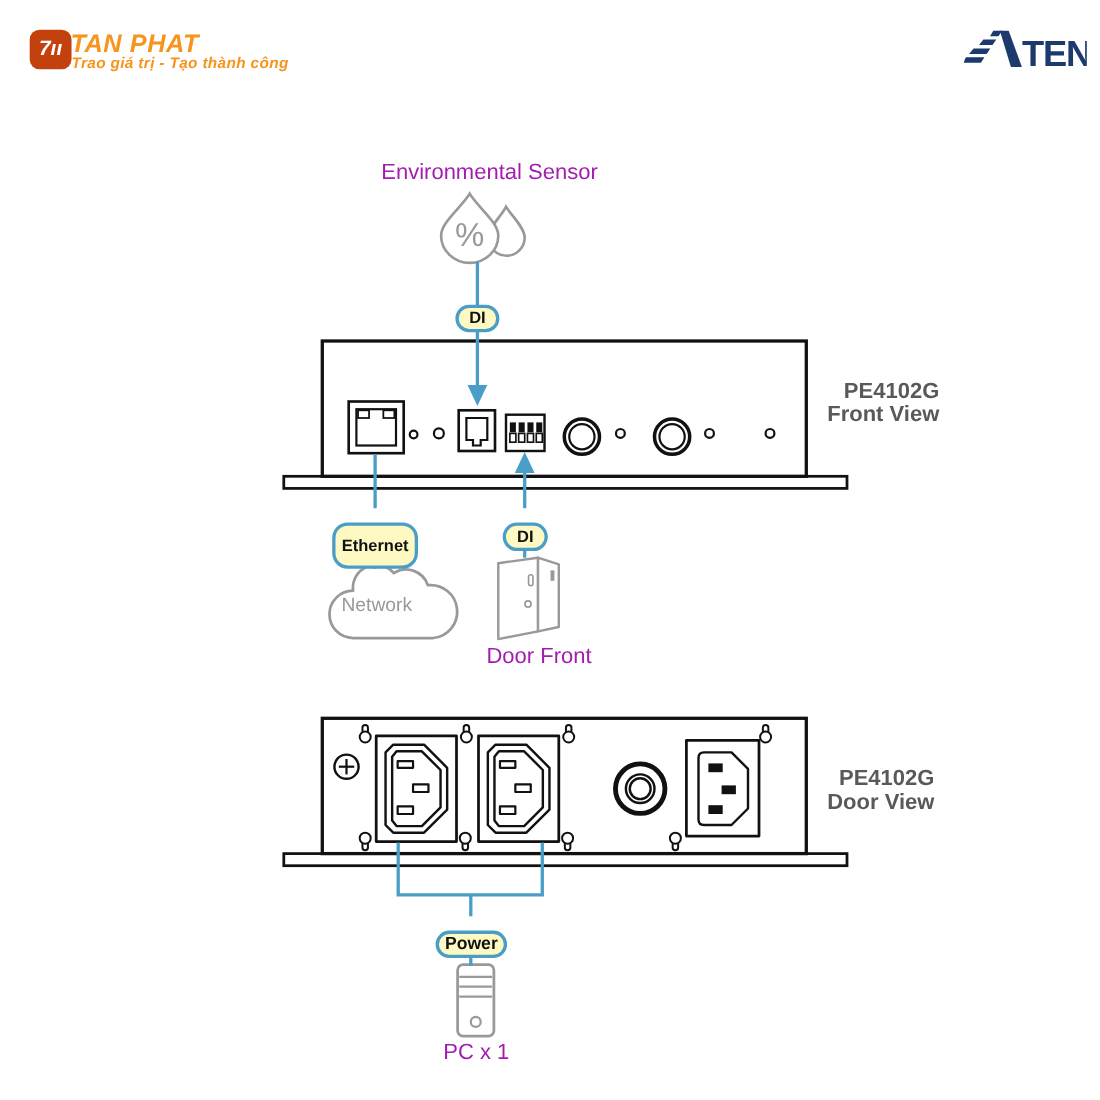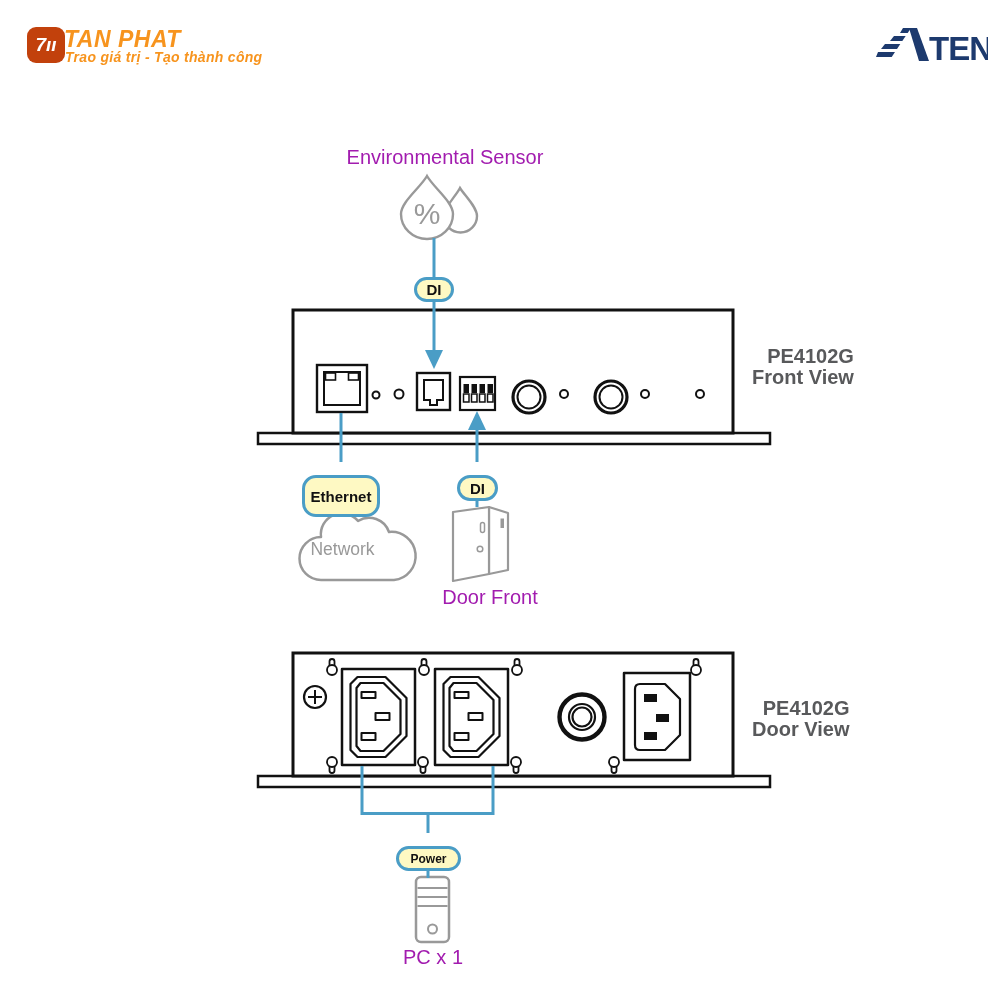--- a/index.html
+++ b/index.html
@@ -230,15 +230,15 @@
   <div class="title" style="left:752px;top:698px;">
     <div>PE4102G</div>
     <div>Door View</div>
   </div>
 
   <div class="abs lbl" style="left:348px;top:946px;width:170px;">PC x 1</div>
 
   <div class="capsule" style="left:414px;top:262px;width:40px;height:25px;font-size:15px;">DI</div>
   <div class="capsule" style="left:302px;top:460px;width:78px;height:42px;font-size:15px;">Ethernet</div>
   <div class="capsule" style="left:457px;top:460px;width:41px;height:26px;font-size:15px;">DI</div>
-  <div class="capsule" style="left:396px;top:831px;width:65px;height:25px;font-size:12px;">Power</div>
+  <div class="capsule" style="left:396px;top:831px;width:65px;height:25px;font-size:16px;">Power</div>
 
 </div>
 
 </body></html>

